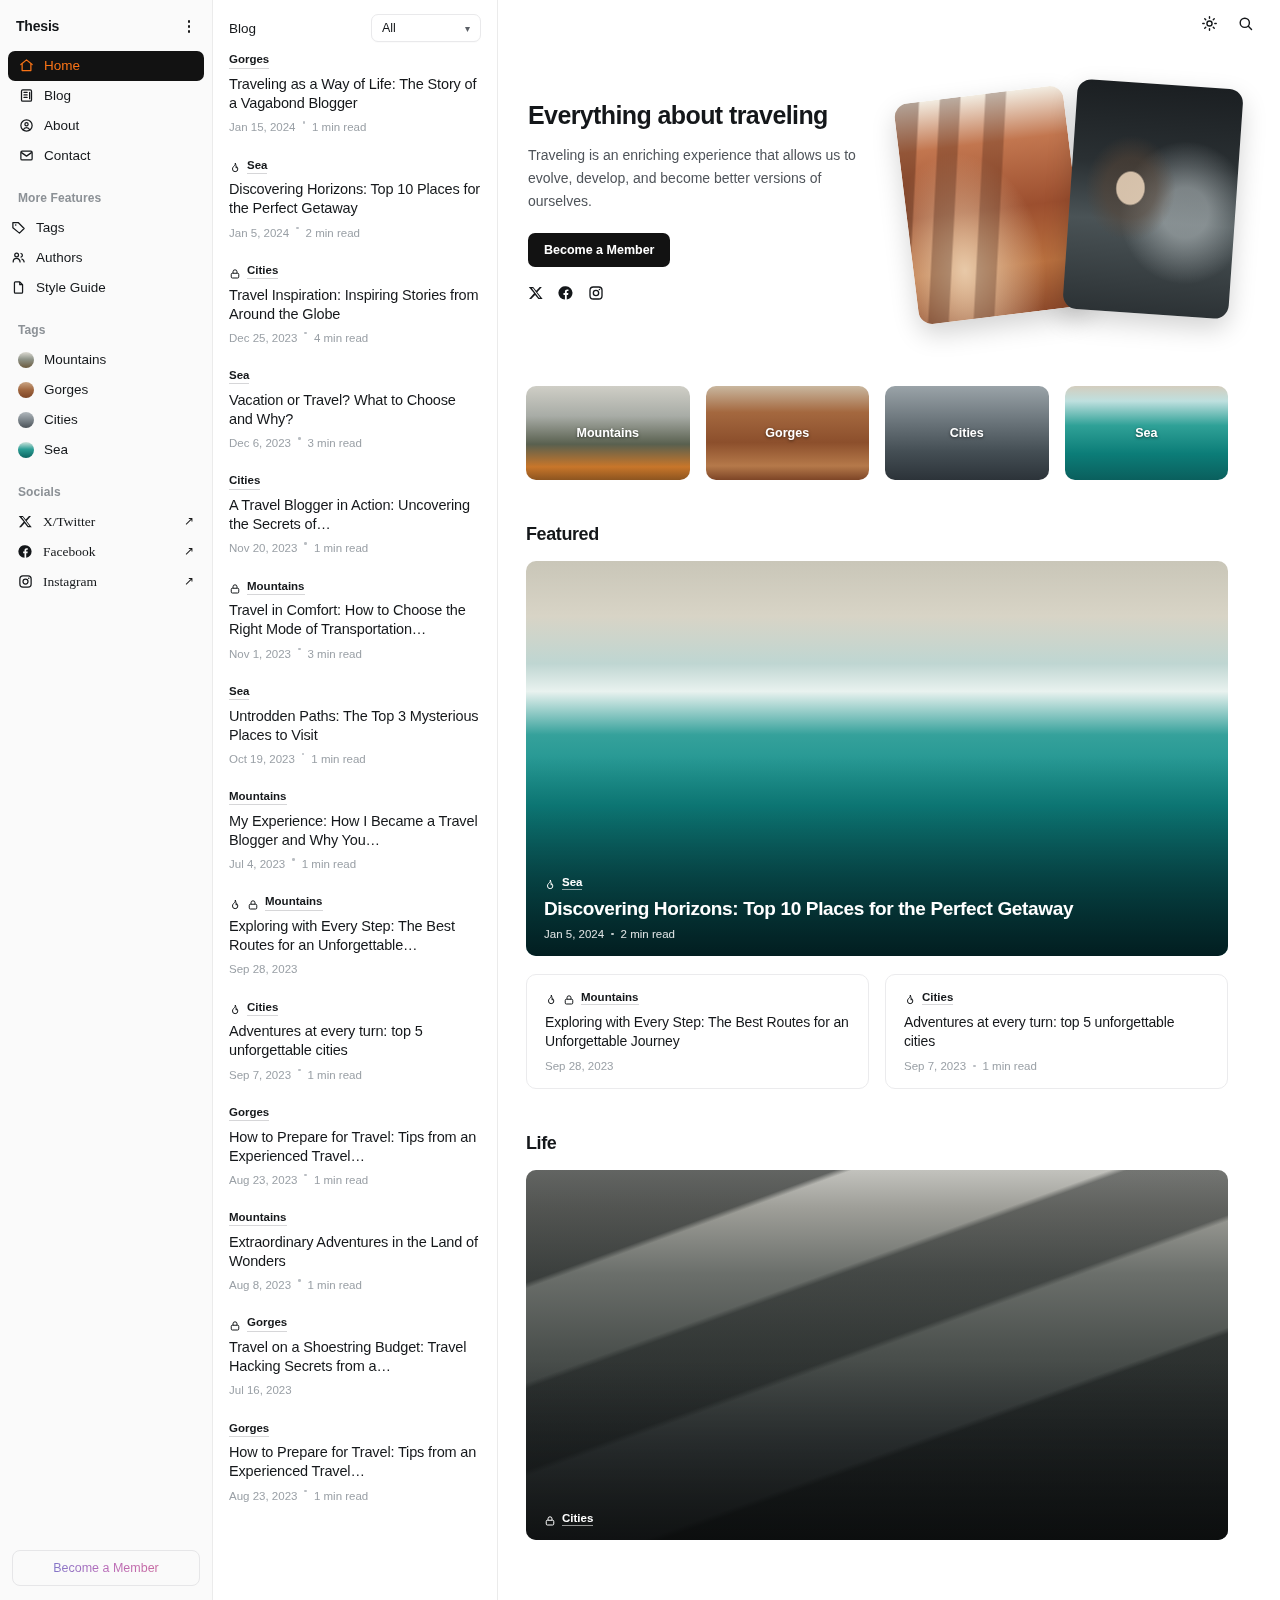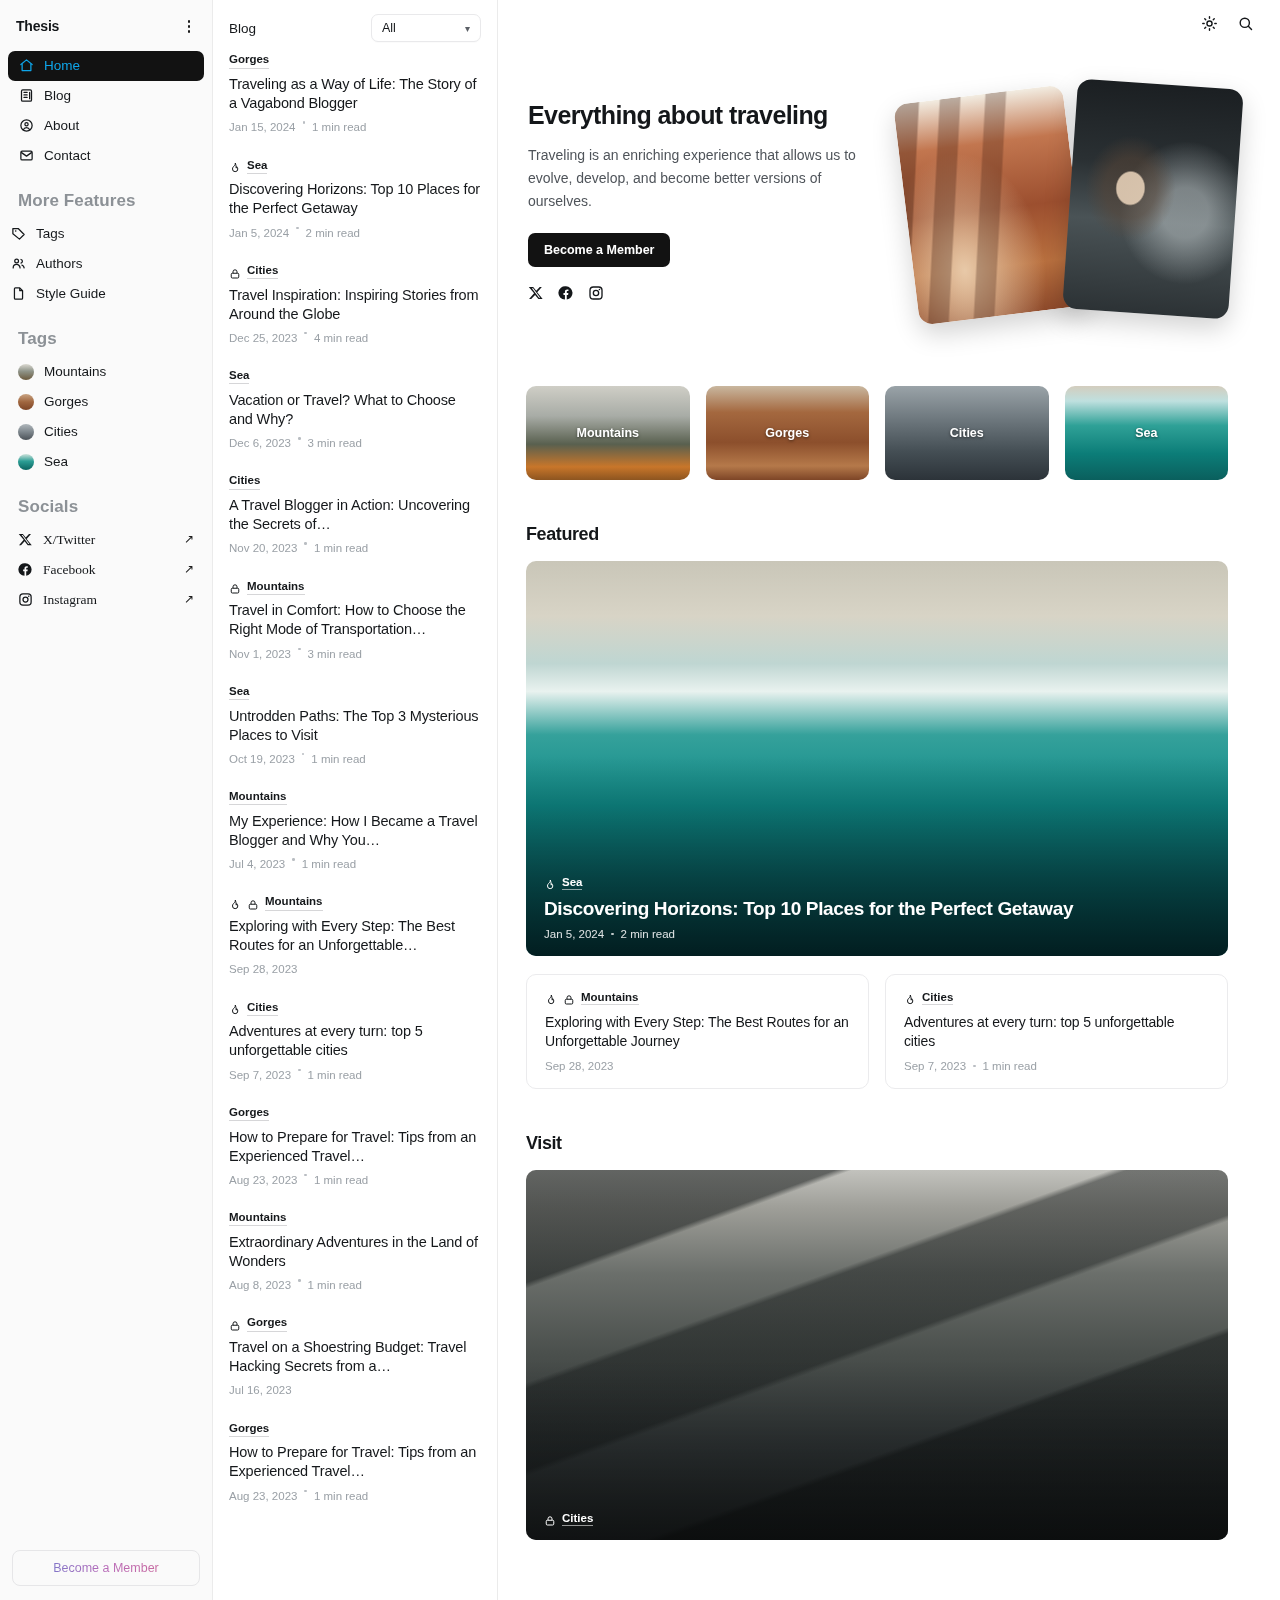--- a/index.html
+++ b/index.html
@@ -27,26 +27,26 @@
   .sb-brand { font-size: 14px; font-weight: 700; letter-spacing: -.2px; }
   .kebab { display:flex; flex-direction:column; gap:2.5px; align-items:center; padding:4px 6px; cursor:pointer; }
   .kebab i { width:2.5px; height:2.5px; border-radius:50%; background:#1a1a1a; display:block; }
 
   .sb-nav { padding: 6px 8px 0 8px; }
   .nav-item {
     display:flex; align-items:center; gap:10px;
     height: 30px; padding: 0 10px; margin-bottom: 0px;
     border-radius: 7px; font-size: 13.5px; color:#15181b; cursor:pointer;
   }
-  .nav-item.active { background:#121212; color:#0ea5e9; }
+  .nav-item.active { background:#121212; color:#f97316; }
   .nav-item .ico { width:16px; height:16px; flex:0 0 16px; display:flex; align-items:center; justify-content:center; }
   .nav-item .ico svg { width:15px; height:15px; display:block; }
 
   .sb-group-label {
-    font-size: 17px; font-weight: 700; color: #8c9196;
+    font-size: 12px; font-weight: 700; color: #8c9196;
     padding: 0 18px; margin: 20px 0 8px 0; letter-spacing: .1px;
   }
   .tag-item { display:flex; align-items:center; gap:10px; height:30px; padding:0 10px; margin:0 8px; border-radius:7px; font-size:13.5px; cursor:pointer; }
   .tag-dot { width:16px; height:16px; border-radius:50%; flex:0 0 16px; }
   .social-item { display:flex; align-items:center; gap:10px; height:30px; padding:0 10px; margin:0 8px; border-radius:7px; font-size:13.5px; cursor:pointer;font-family:Liberation Serif, serif; }
   .social-item .lbl { flex:1; }
   .social-item .arrow { color:#1a1a1a; font-size:12px; }
   .social-item .ico svg { width:15px; height:15px; display:block; }
 
   .sb-footer { position:absolute; left:0; right:0; bottom: 14px; padding: 0 12px; }
@@ -635,21 +635,21 @@
           <div class="m-sub">
             <span>Sep 7, 2023</span>
             <span class="dot"></span>
             <span>1 min read</span>
           </div>
         </div>
       </div>
     </div>
 
     <div class="section">
-      <h2 class="section-h">Visit</h2>
+      <h2 class="section-h">Life</h2>
       <div class="paid-card">
         <div class="overlay"></div>
         <div class="pc-body">
           <div class="pc-meta">
             <span class="glyph"><svg viewBox="0 0 24 24" fill="none" stroke="#fff" stroke-width="2" stroke-linejoin="round">
                   <rect x="4.5" y="10.5" width="15" height="9.5" rx="2.2"></rect>
                   <path d="M8 10.5V7.6a4 4 0 0 1 8 0v2.9"></path>
                 </svg></span>
             <span class="pc-tag">Cities</span>
           </div>

